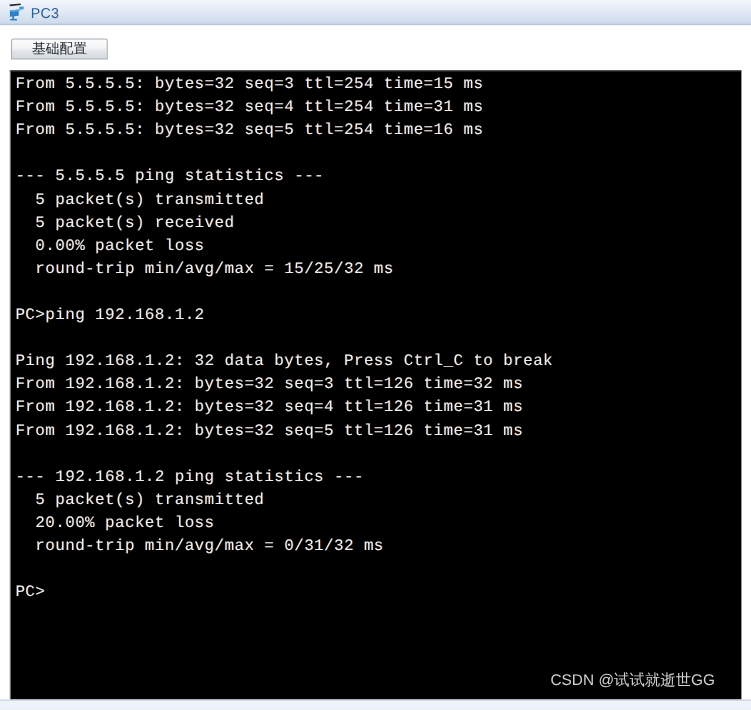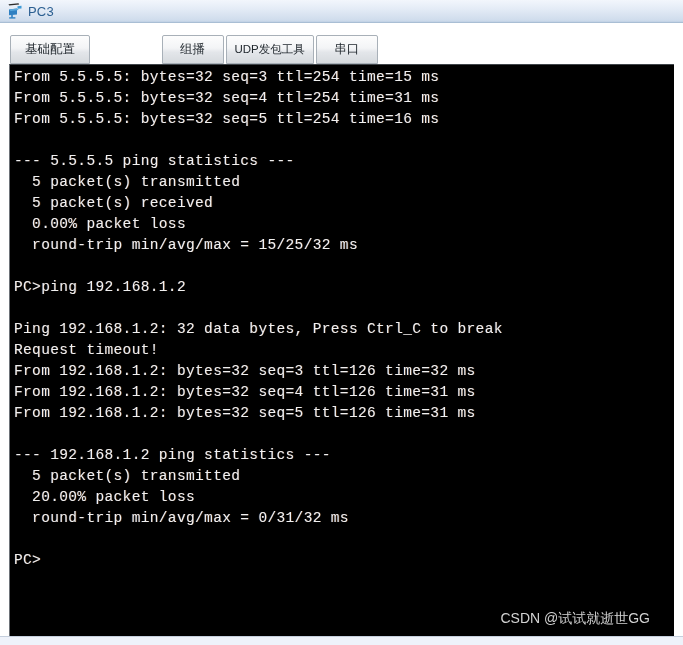--- a/index.html
+++ b/index.html
@@ -62,20 +62,21 @@
   }
 
   
   .tabstrip {
     position: absolute;
     left: 10px;
     top: 12px;
     height: 29px;
     display: flex;
     align-items: stretch;
+    flex-direction: column;
   }
   .tab {
     position: relative;
     display: flex;
     align-items: center;
     justify-content: center;
     min-width: 62px;
     padding: 0 14px;
     margin-right: 2px;
     font-size: 12.5px;
@@ -203,21 +204,20 @@
         <div class="term-line blank"></div>
         <div class="term-line">--- 5.5.5.5 ping statistics ---</div>
         <div class="term-line">  5 packet(s) transmitted</div>
         <div class="term-line">  5 packet(s) received</div>
         <div class="term-line">  0.00% packet loss</div>
         <div class="term-line">  round-trip min/avg/max = 15/25/32 ms</div>
         <div class="term-line blank"></div>
         <div class="term-line">PC&gt;ping 192.168.1.2</div>
         <div class="term-line blank"></div>
         <div class="term-line">Ping 192.168.1.2: 32 data bytes, Press Ctrl_C to break</div>
-        <div class="term-line">Request timeout!</div>
         <div class="term-line">From 192.168.1.2: bytes=32 seq=3 ttl=126 time=32 ms</div>
         <div class="term-line">From 192.168.1.2: bytes=32 seq=4 ttl=126 time=31 ms</div>
         <div class="term-line">From 192.168.1.2: bytes=32 seq=5 ttl=126 time=31 ms</div>
         <div class="term-line blank"></div>
         <div class="term-line">--- 192.168.1.2 ping statistics ---</div>
         <div class="term-line">  5 packet(s) transmitted</div>
         <div class="term-line">  20.00% packet loss</div>
         <div class="term-line">  round-trip min/avg/max = 0/31/32 ms</div>
         <div class="term-line blank"></div>
         <div class="term-line">PC&gt;</div>

